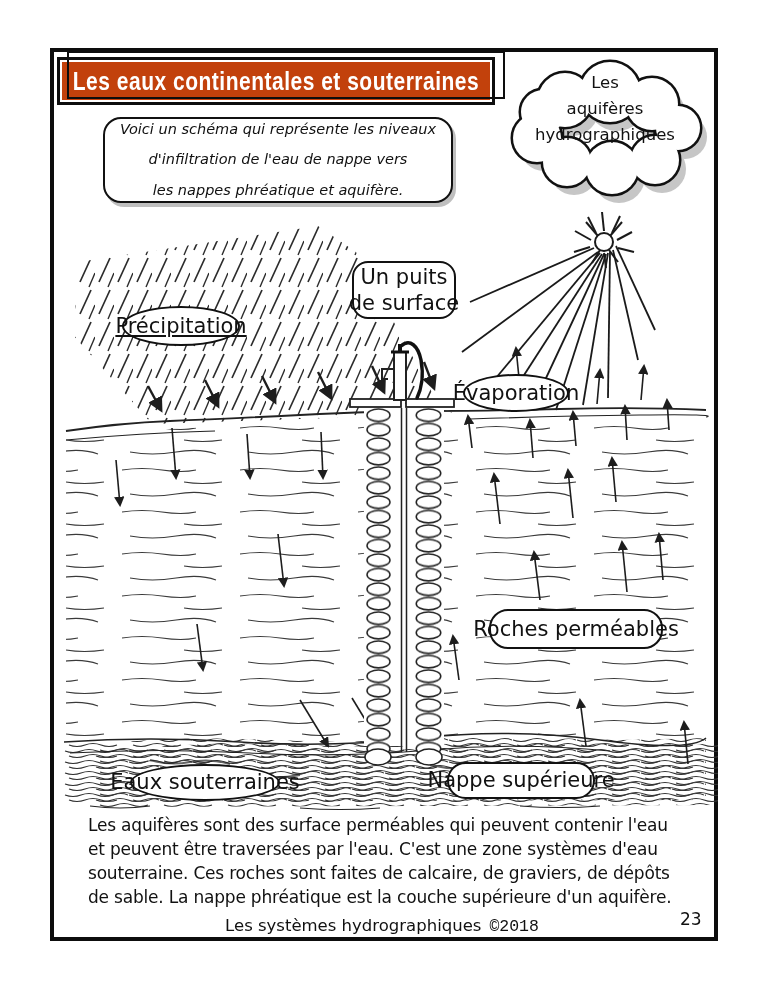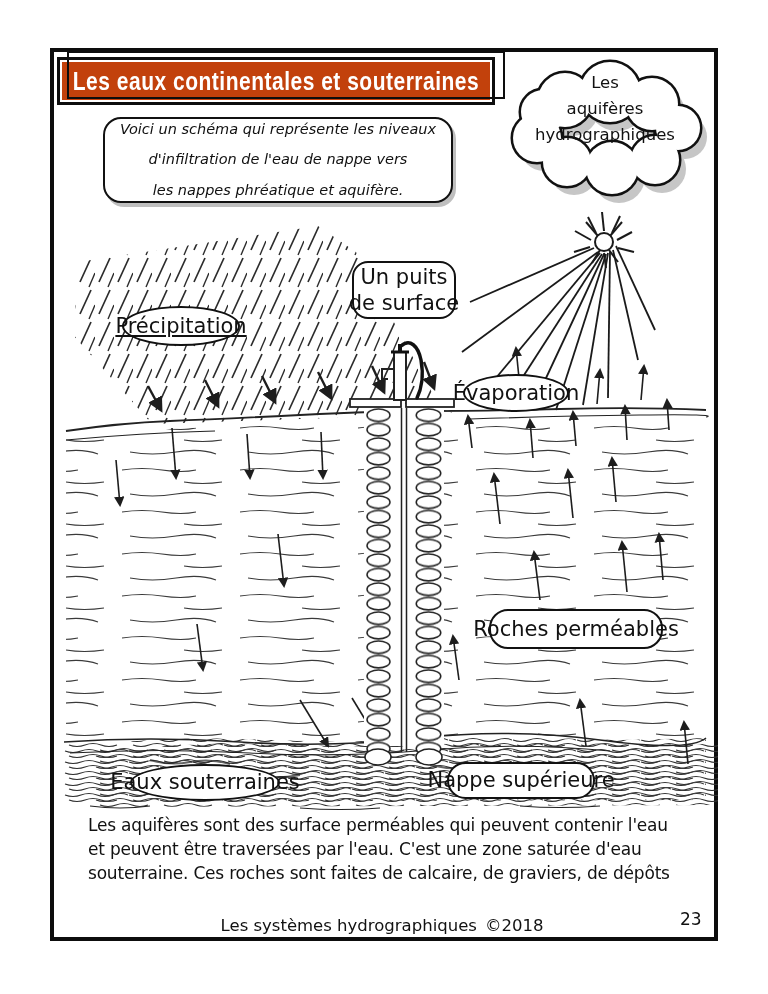--- a/index.html
+++ b/index.html
@@ -60,21 +60,21 @@
     position:absolute;left:88px;top:813px;width:624px;z-index:3;
     font-size:17px;line-height:24px;letter-spacing:-0.2px;
   }
   .paragraph .pline{white-space:nowrap;}
   .paragraph b{font-weight:normal;margin-top:32px;}
   
   .footer{
     position:absolute;left:50px;top:916px;width:664px;text-align:center;
     font-size:16.5px;z-index:3;white-space:nowrap;
   }
-  .footer .copy{margin-left:8px;}
+  .footer .copy{margin-left:8px;font-family:Liberation Mono, monospace;}
   .page-number{
     position:absolute;left:680px;top:909px;font-size:17px;z-index:3;
   }
   svg{position:absolute;z-index:1;}
   #cloud-svg{left:495px;top:55px;}
   #diagram-svg{left:50px;top:200px;z-index:2;}
 </style>
 </head>
 <body>
 
@@ -295,20 +295,21 @@
 </div>
 <div class="lbl ellipse" id="lbl-eaux">
   <div>Eaux souterraines</div>
 </div>
 <div class="lbl stadium" id="lbl-nappe">
   <div>Nappe supérieure</div>
 </div>
 
 <div class="paragraph">
   <div class="pline"><span>Les </span><b>aquifères</b><span> sont des surface perméables qui peuvent contenir l'eau</span></div>
-  <div class="pline">et peuvent être traversées par l'eau. C'est une zone saturée d'eau</div>
+  <div class="pline">et peuvent être traversées par l'eau. C'est une zone systèmes d'eau</div>
   <div class="pline">souterraine. Ces roches sont faites de calcaire, de graviers, de dépôts</div>
+  <div class="pline">de sable. La nappe phréatique est la couche supérieure d'un aquifère.</div>
 </div>
 
 <div class="footer">
   <span>Les systèmes hydrographiques</span><span class="copy">©2018</span>
 </div>
 <div class="page-number">23</div>
 
 </body></html>

